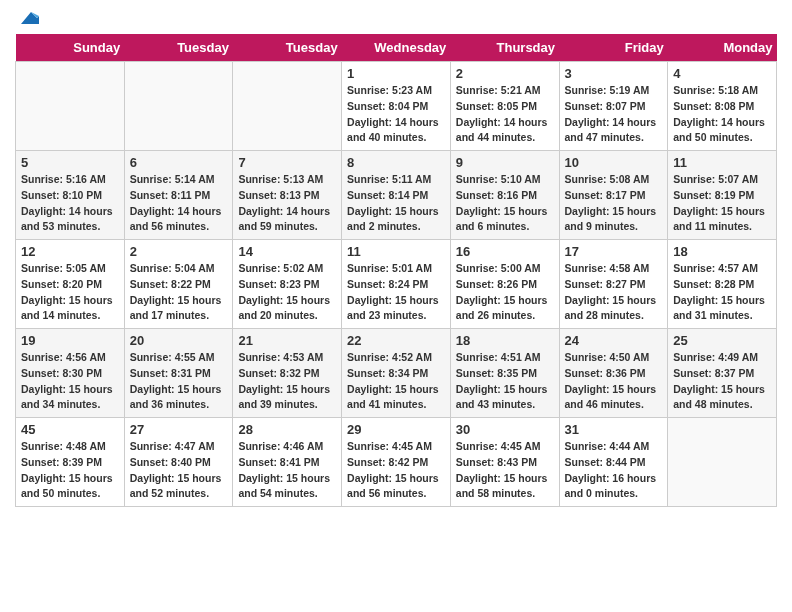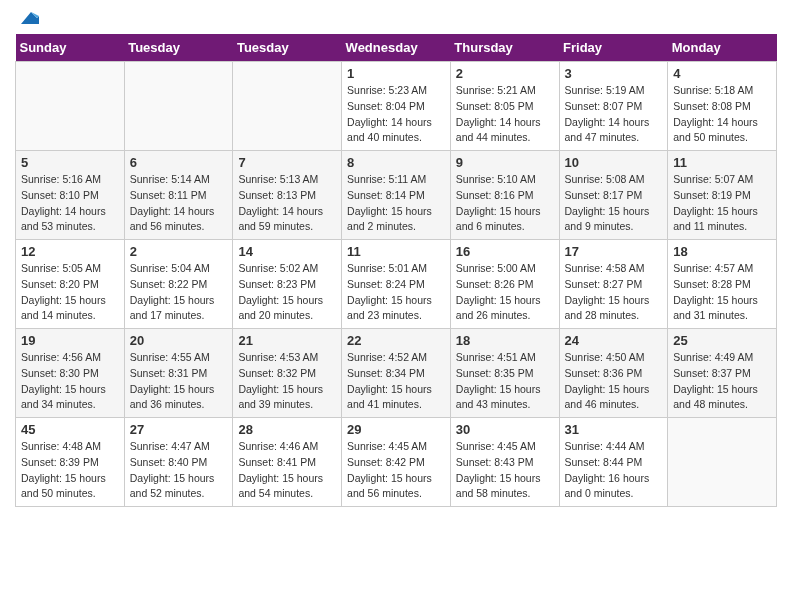--- a/index.html
+++ b/index.html
@@ -4,25 +4,25 @@
   <style>
     * { box-sizing: border-box; margin: 0; padding: 0; }
     body { font-family: Arial, sans-serif; background: #fff; width: 792px; min-height: 612px; }
     .container { padding: 10px 15px; }
     .header { display: flex; justify-content: space-between; align-items: flex-start; margin-bottom: 8px; }
     .logo { display: flex; flex-direction: column; align-items: flex-start; }
     .logo-text { display: flex; align-items: center; }
     .logo-icon { width: 22px; height: 16px; margin-left: 2px; }
     .title-block { text-align: right; }
     table { width: 100%; border-collapse: collapse; table-layout: fixed; }
-    th { background-color: #701a75; color: #fff; text-align: left; padding: 6px 4px; font-size: 13px; font-weight: bold; }
+    th { background-color: #be185d; color: #fff; text-align: right; padding: 6px 4px; font-size: 13px; font-weight: bold; }
     td { border: 1px solid #ccc; vertical-align: top; padding: 4px 5px; font-size: 10.5px; color: #333; background: #fff; min-height: 80px; }
     td.empty { background: #f9f9f9; }
     .day-num { font-weight: bold; font-size: 13px; margin-bottom: 2px; }
-    .day-detail { line-height: 1.5; }
+    .day-detail { line-height: 1.5; font-weight: bold; }
     tr:nth-child(even) td:not(.empty) { background: #f5f5f5; }
     tr td { height: 85px; }
   </style>
 </head>
 <body>
 
 <div class="container">
   <div class="header">
     <div class="logo">
       <div class="logo-text">

